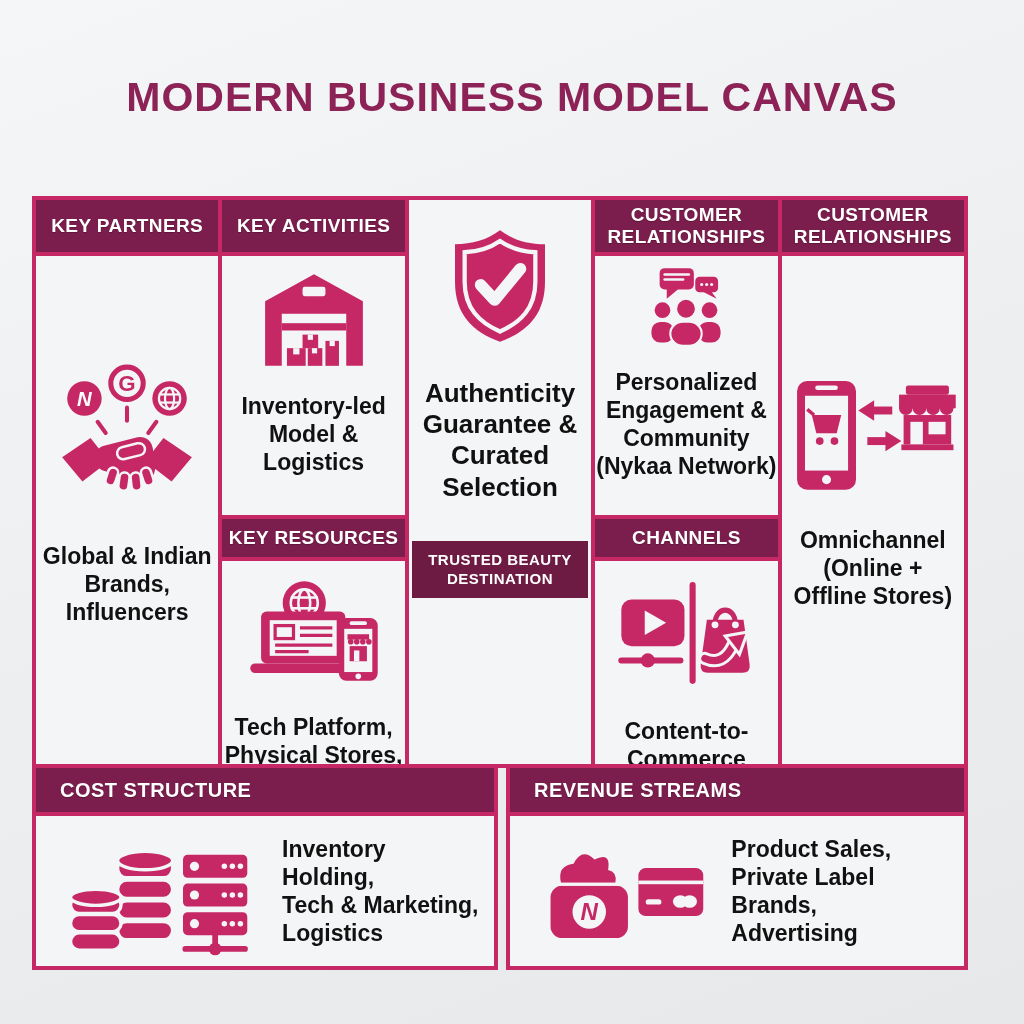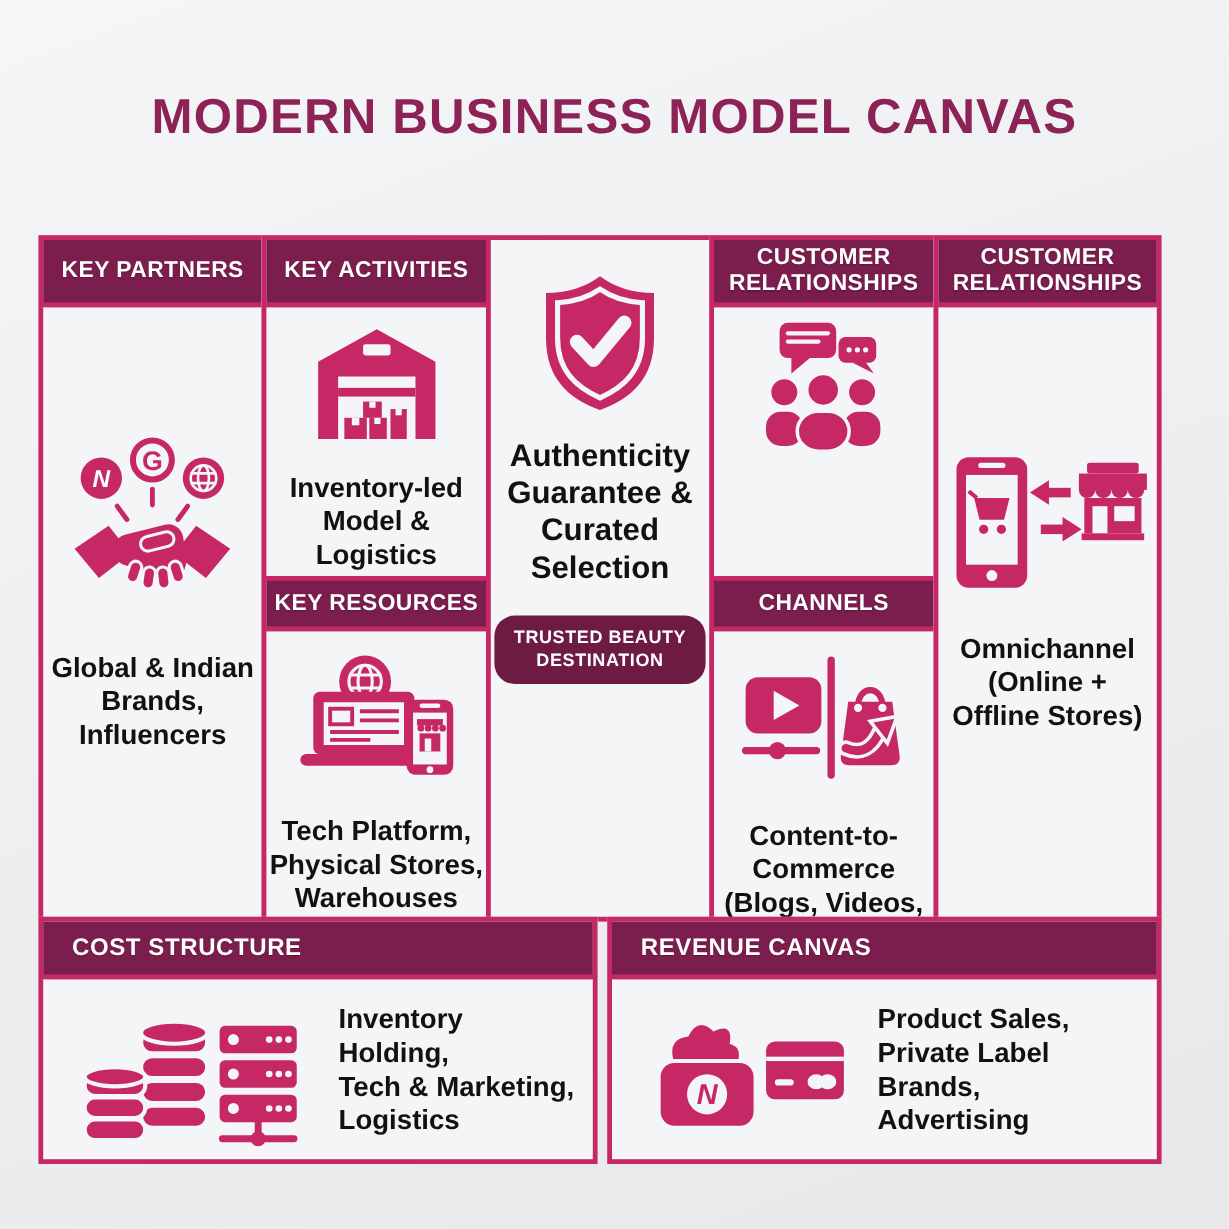--- a/index.html
+++ b/index.html
@@ -42,33 +42,34 @@
     min-height:56px;padding:2px 4px;box-sizing:border-box;
     text-shadow:0 1px 1px rgba(0,0,0,.25);
   }
   .sub-header{
     background:var(--header-bg);
     border-top:4px solid var(--accent);border-bottom:4px solid var(--accent);
     color:#fff;font-weight:700;font-size:19px;letter-spacing:.4px;
     display:flex;align-items:center;justify-content:center;
     height:46px;flex:none;box-sizing:border-box;
     text-shadow:0 1px 1px rgba(0,0,0,.25);
+    margin-top:35px;
   }
   .section{display:flex;flex-direction:column;align-items:center;box-sizing:border-box}
   .sec-single{flex:1;justify-content:center;gap:30px;padding:6px 6px 40px}
   .sec-top{height:224px;flex:none;padding-top:10px;gap:22px}
   .sec-bot{flex:1;padding-top:16px;gap:28px}
-  .sec-value{flex:1;padding-top:26px;gap:18px}
+  .sec-value{flex:1;padding-top:26px;gap:32px}
   .cell-text{
     font-weight:700;font-size:23px;line-height:1.22;
     text-align:center;white-space:pre-line;color:var(--text);
   }
   .cell-text.big{font-size:26px;line-height:1.2}
   .badge{
-    background:var(--badge-bg);color:#fff;border-radius:17px;
+    background:var(--badge-bg);color:#fff;border-radius:0;
     font-size:15px;font-weight:700;letter-spacing:.5px;line-height:1.25;
     text-align:center;white-space:pre-line;padding:10px 16px;margin-top:6px;
   }
   .bottom-grid{display:flex;height:259px;margin-top:-4px}
   .bcell{
     border:4px solid var(--accent);background:var(--panel);
     display:flex;flex-direction:column;box-sizing:border-box;
   }
   .bcell.left{width:466px;flex:none;margin-right:8px}
   .bcell.right{flex:1}
@@ -234,20 +235,24 @@
               <circle cx="94" cy="26" r="2.2"></circle>
               <circle cx="101" cy="26" r="2.2"></circle>
             </g>
             <circle class="fa" cx="32" cy="62" r="11"></circle>
             <rect class="fa sw" stroke-width="3" x="15" y="77" width="34" height="32" rx="14"></rect>
             <circle class="fa" cx="98" cy="62" r="11"></circle>
             <rect class="fa sw" stroke-width="3" x="81" y="77" width="34" height="32" rx="14"></rect>
             <circle class="fa sw" stroke-width="3" cx="65" cy="60" r="14"></circle>
             <rect class="fa sw" stroke-width="3" x="43" y="78" width="44" height="34" rx="18"></rect>
           </svg>
+          <div class="cell-text">Personalized
+Engagement &amp;
+Community
+(Nykaa Network)</div>
         </div>
         <div class="sub-header">CHANNELS</div>
         <div class="section sec-bot">
           <svg width="152" height="112" viewBox="0 0 135 110">
             <rect class="fa" x="4" y="22" width="62" height="46" rx="10"></rect>
             <path class="fw" d="M27,33 L27,57 L48,45 Z"></path>
             <line class="sa" x1="4" y1="82" x2="62" y2="82" stroke-width="6" stroke-linecap="round"></line>
             <circle class="fa" cx="30" cy="82" r="7"></circle>
             <line class="sa" x1="74" y1="8" x2="74" y2="102" stroke-width="6" stroke-linecap="round"></line>
             <path class="none sa" stroke-width="5" d="M96,46 C96,28 116,28 116,46"></path>
@@ -350,21 +355,21 @@
             </g>
             <circle class="fa" cx="128" cy="108" r="5.5"></circle>
           </svg>
           <div class="cell-text">Inventory Holding,
 Tech &amp; Marketing,
 Logistics</div>
         </div>
       </div>
 
       <div class="bcell right">
-        <div class="bcell-header">REVENUE CANVAS</div>
+        <div class="bcell-header">REVENUE STREAMS</div>
         <div class="bcell-body">
           <svg width="180" height="116" viewBox="0 0 160 100">
             <path class="fa" d="M22,42 Q18,26 34,24 Q42,8 54,20 Q70,12 67,30 Q76,32 74,42 Z"></path>
             <rect class="fa" x="12" y="45" width="74" height="50" rx="11"></rect>
             <line class="sw" x1="10" y1="43.5" x2="88" y2="43.5" stroke-width="3"></line>
             <circle class="fw" cx="49" cy="70" r="16"></circle>
             <text x="49" y="78" font-size="23" font-weight="bold" font-style="italic" fill="#C62765" text-anchor="middle">N</text>
             <rect class="fa" x="96" y="28" width="62" height="46" rx="7"></rect>
             <rect class="fw" x="96" y="40" width="62" height="3.5"></rect>
             <rect class="fw" x="103" y="58" width="15" height="5" rx="2.5"></rect>

